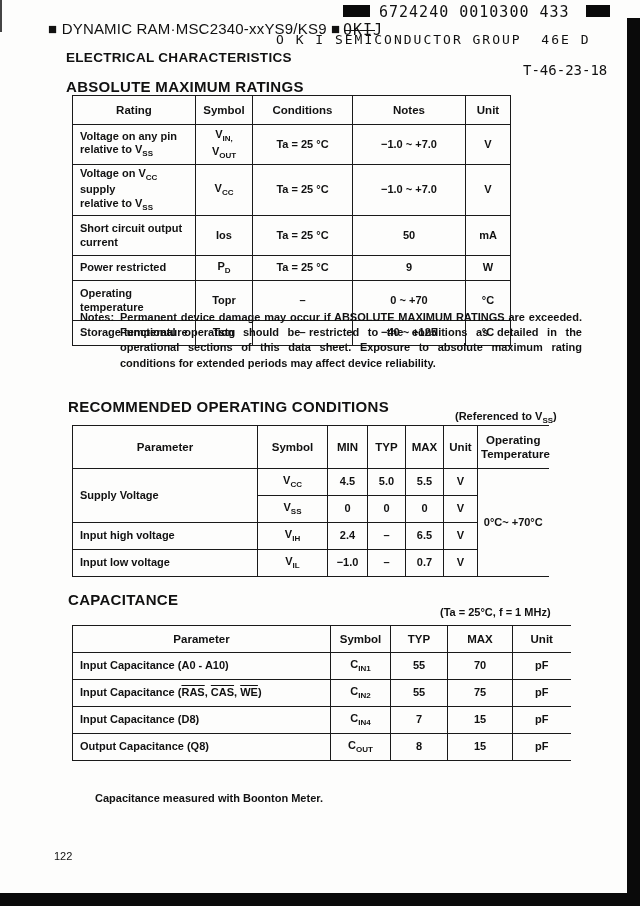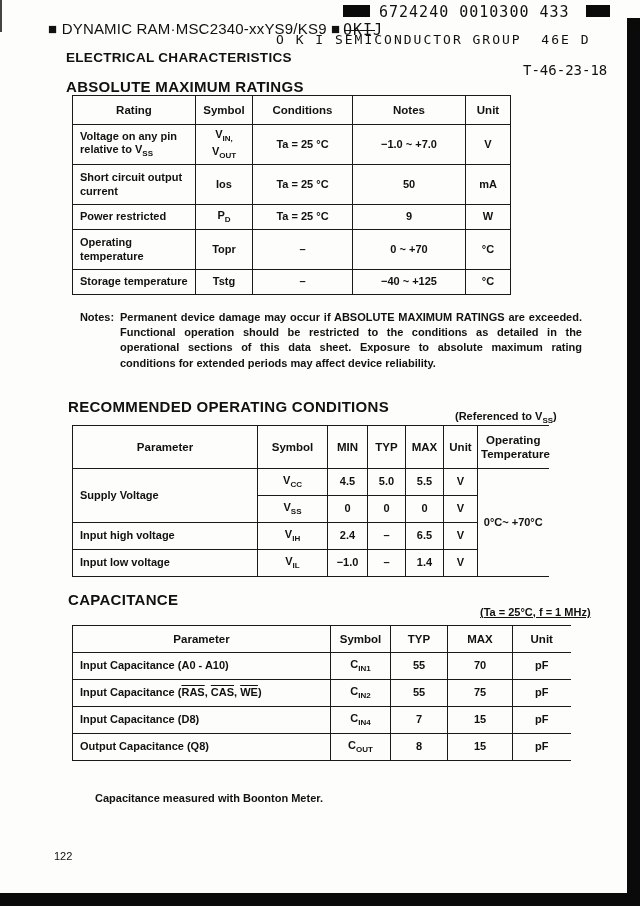--- a/index.html
+++ b/index.html
@@ -76,20 +76,27 @@
       <tr>
     <th style="height:24px">Rating</th>
     <th>Symbol</th>
     <th>Conditions</th>
     <th>Notes</th>
     <th>Unit</th>
   </tr>
   <tr>
     <td class="param" style="height:35px"><span>Voltage on any pin</span><br><span>relative to V</span><sub>SS</sub></td>
     <td><span>V</span><sub>IN,</sub><br><span>V</span><sub>OUT</sub></td>
+    <td>Ta = 25 °C</td>
+    <td>−1.0 ~ +7.0</td>
+    <td>V</td>
+  </tr>
+  <tr>
+    <td class="param" style="height:35px"><span>Voltage on V</span><sub>CC</sub><span> supply</span><br><span>relative to V</span><sub>SS</sub></td>
+    <td><span>V</span><sub>CC</sub></td>
     <td>Ta = 25 °C</td>
     <td>−1.0 ~ +7.0</td>
     <td>V</td>
   </tr>
   <tr>
     <td class="param" style="height:35px"><span>Short circuit output</span><br><span>current</span></td>
     <td><span>Ios</span></td>
     <td>Ta = 25 °C</td>
     <td>50</td>
     <td>mA</td>
@@ -170,28 +177,28 @@
     <td>2.4</td>
     <td>–</td>
     <td>6.5</td>
     <td>V</td>
   </tr>
   <tr>
     <td class="param" style="height:22px">Input low voltage</td>
     <td><span>V</span><sub>IL</sub></td>
     <td>−1.0</td>
     <td>–</td>
-    <td>1.4</td>
+    <td>0.7</td>
     <td>V</td>
   </tr>
 </tbody>
   </table>
 
 <div class="abs sec-title" style="left:68px;top:591px;">CAPACITANCE</div>
-<div class="abs sub-note" style="left:480px;top:606px;text-decoration:underline;">(Ta = 25°C,  f = 1 MHz)</div>
+<div class="abs sub-note" style="left:440px;top:606px;">(Ta = 25°C,  f = 1 MHz)</div>
 
 <table class="abs" style="left:72px;top:625px;width:498px;">
   <colgroup>
       <col style="width:258px">
       <col style="width:60px">
       <col style="width:57px">
       <col style="width:65px">
       <col style="width:58px">
     </colgroup>
   <tbody>

